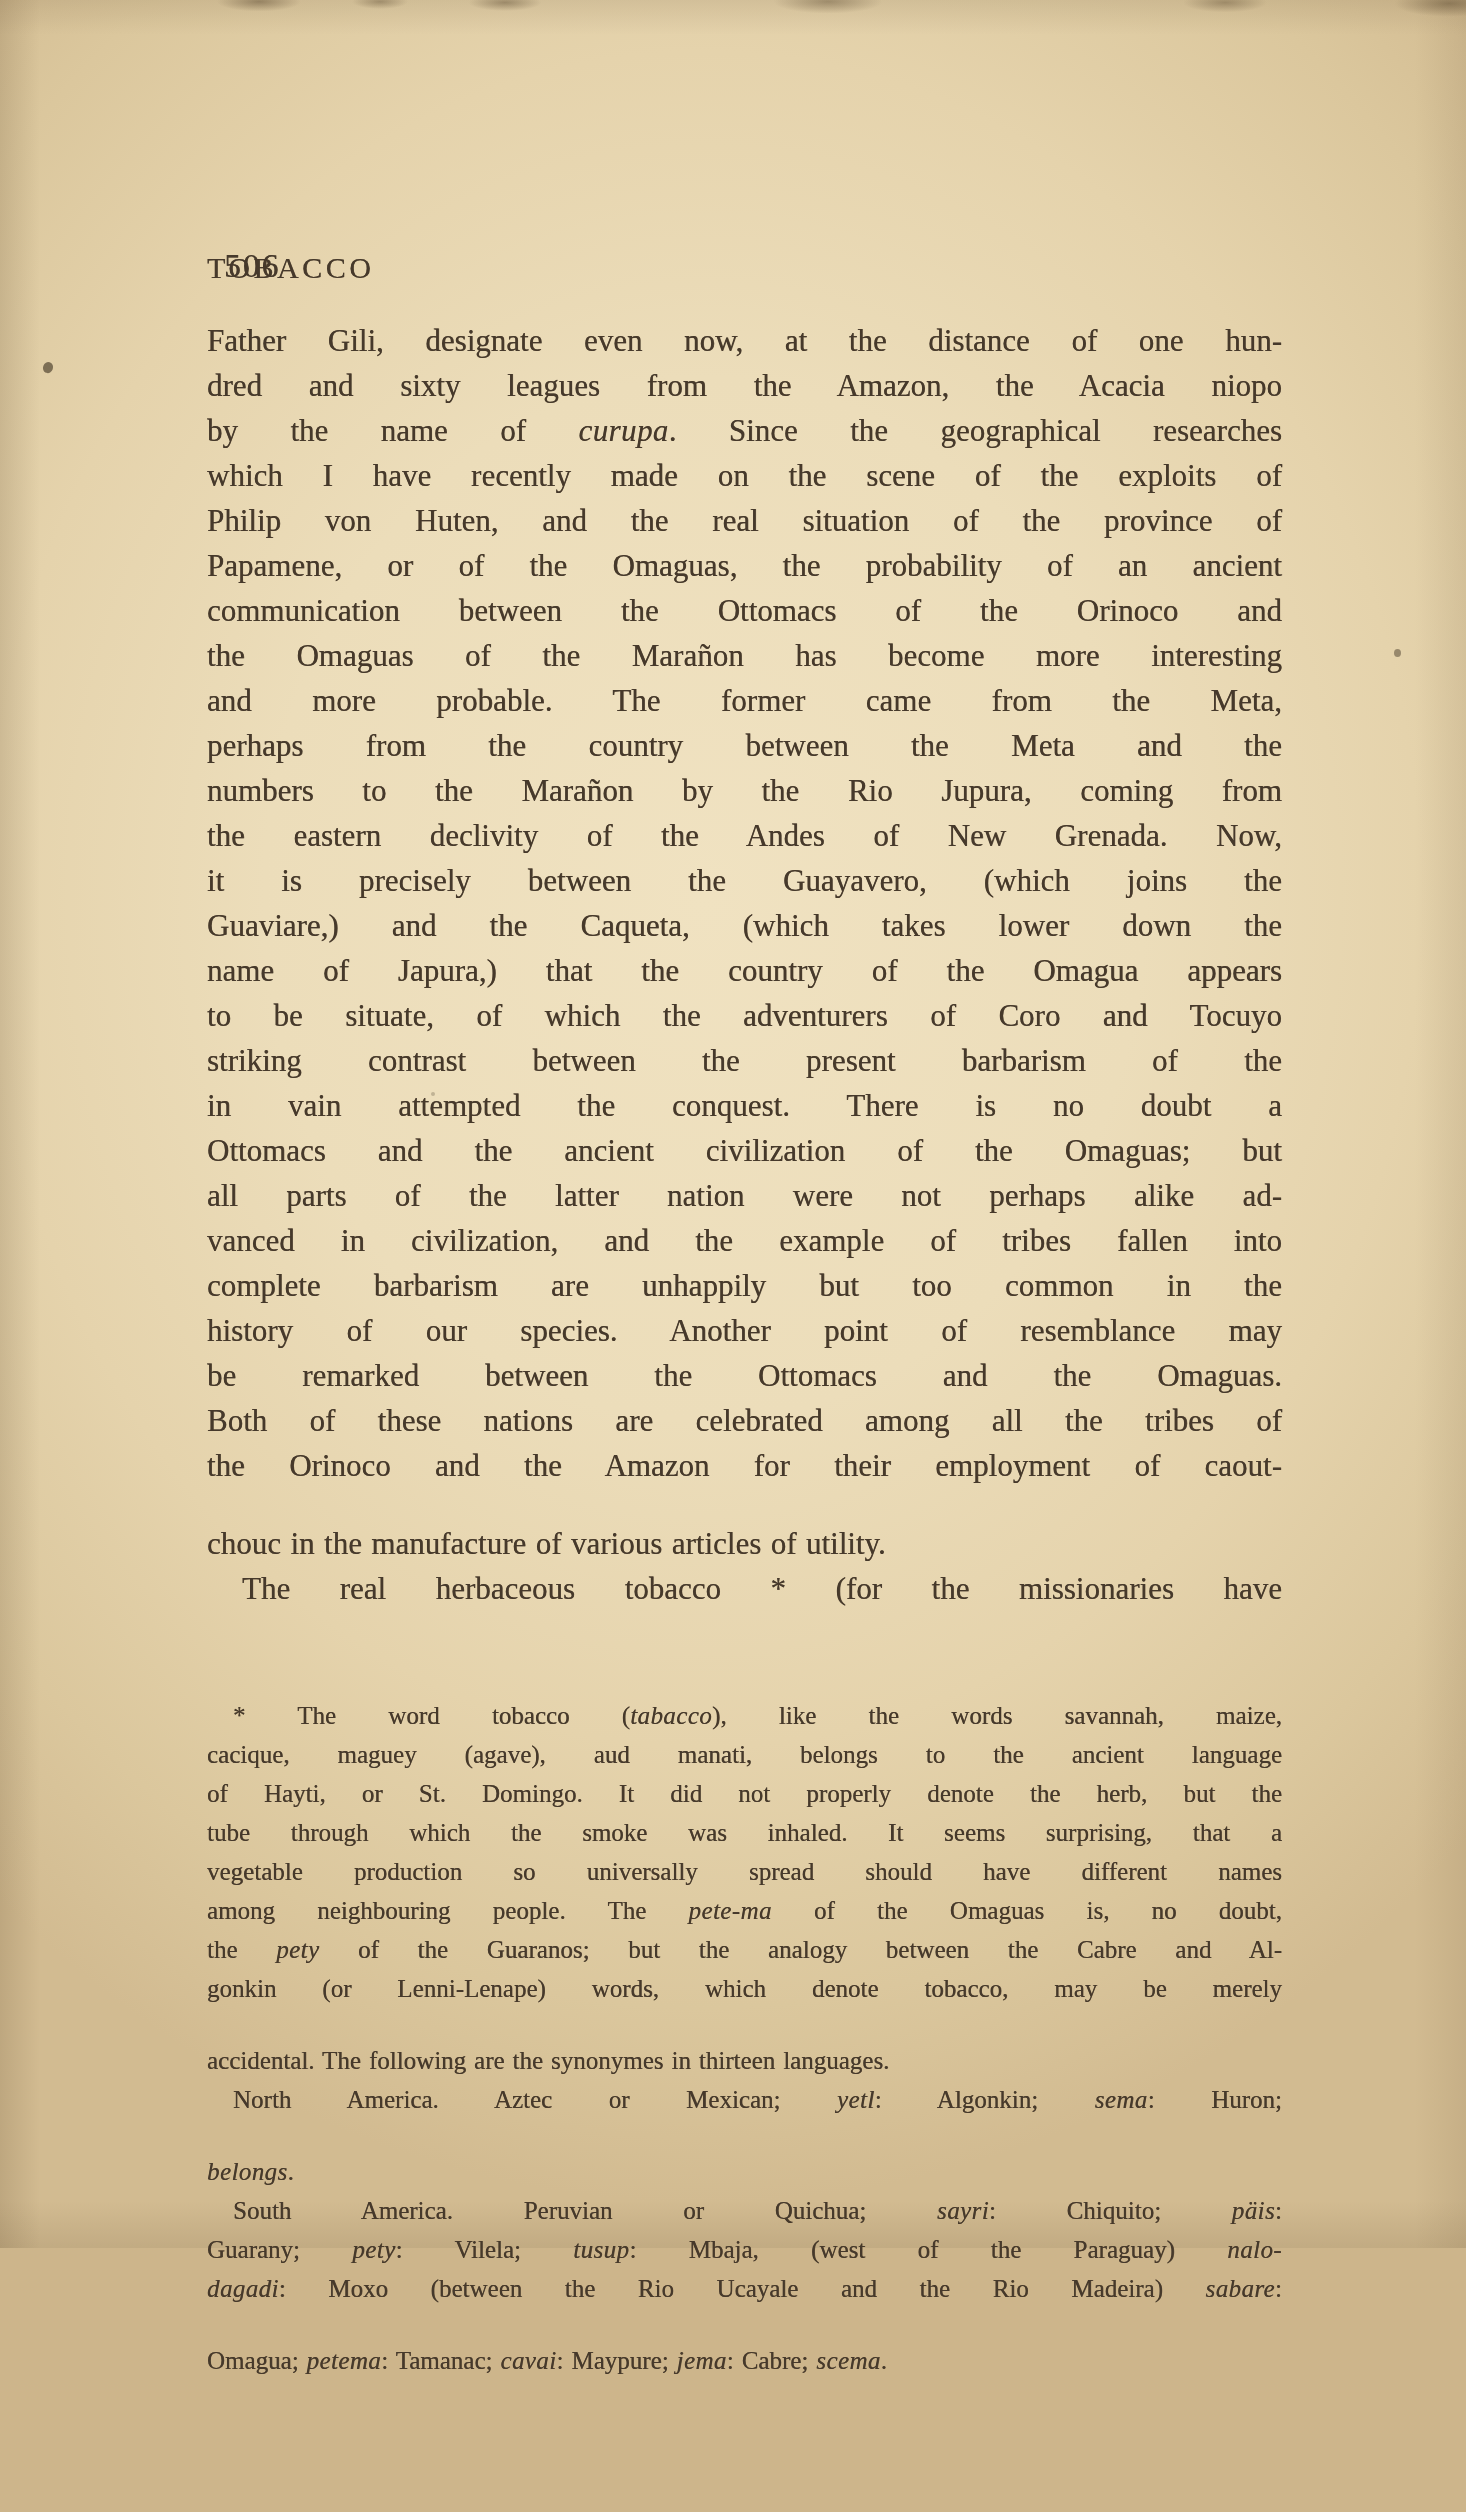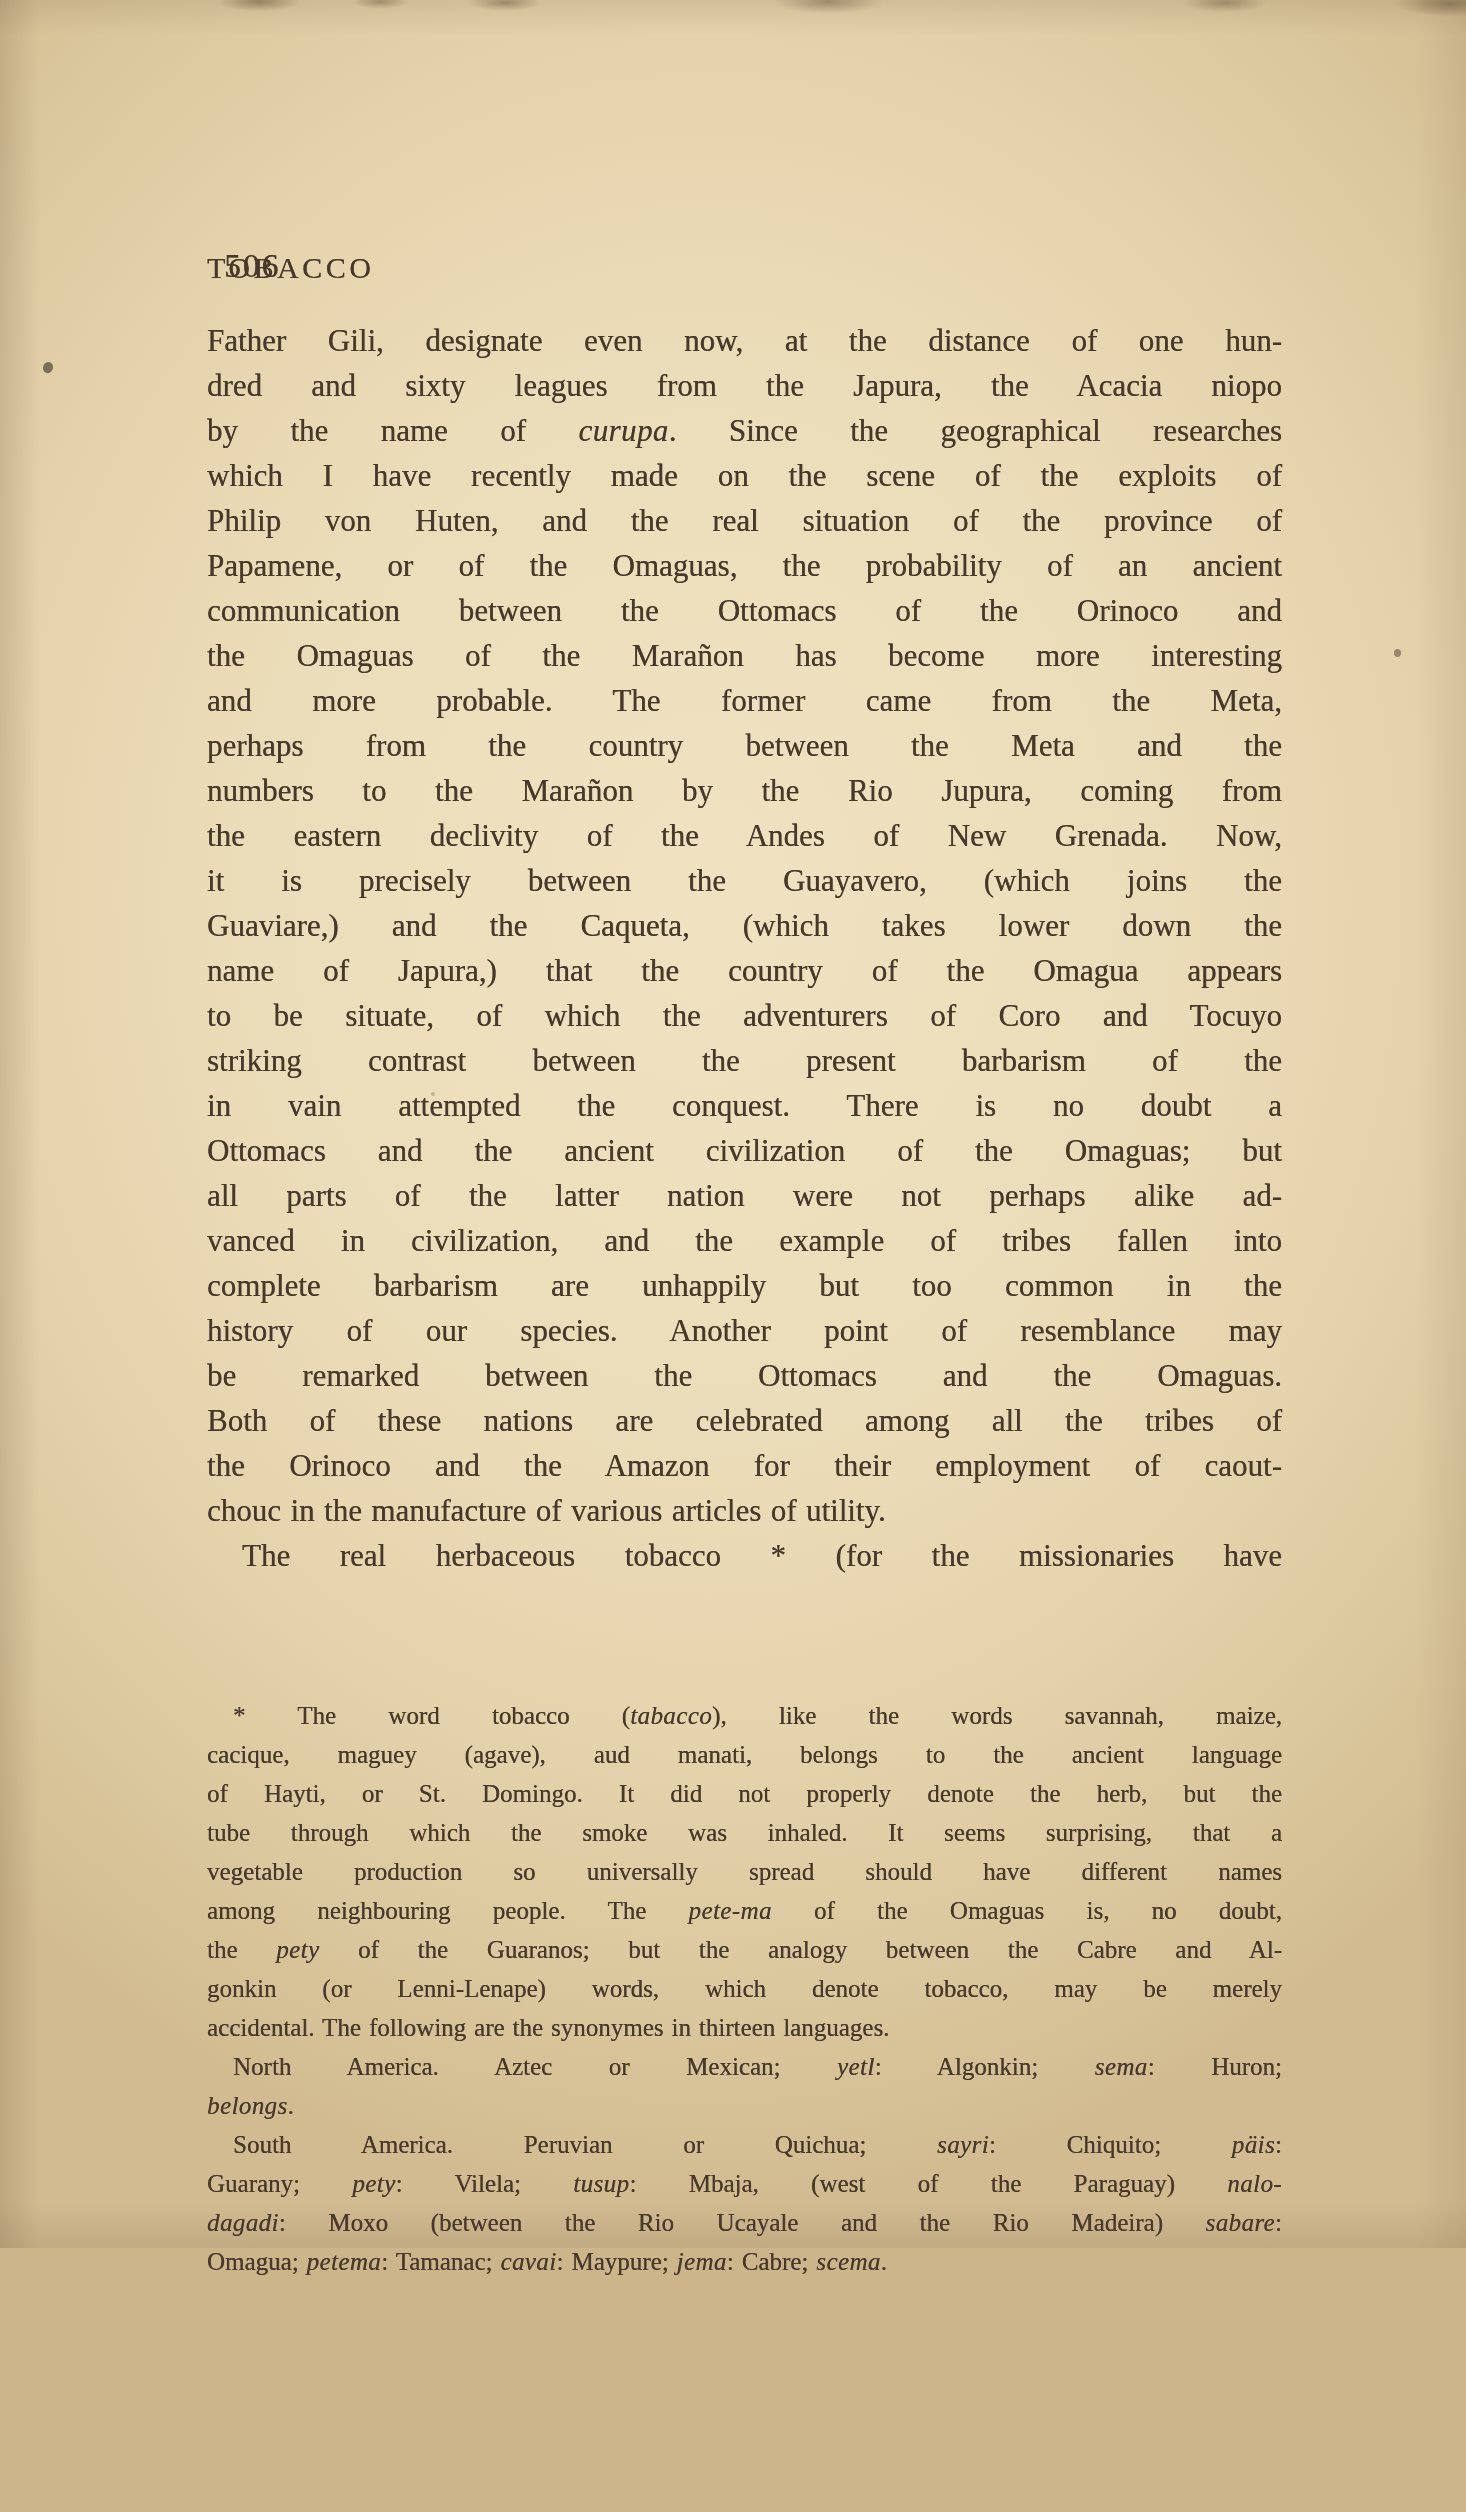--- a/index.html
+++ b/index.html
@@ -73,21 +73,21 @@
     width: 1075px;
     font-size: 25px;
     line-height: 39px;
     word-spacing: 1.7px;
     text-shadow: 0.3px 0.3px 0.4px rgba(70,56,40,.8);
   }
   .line {
     text-align: justify;
     text-align-last: justify;
   }
-  .line.pend { text-align-last: left; }
+  .line.pend { text-align-last: left; margin-top: 33px; }
   .line.ind  { text-indent: 35px; }
   .footnote .line.ind { text-indent: 26px; }
   .line i { letter-spacing: 0.4px; }
   .speck {
     position: absolute;
     border-radius: 50%;
     background: rgba(58,46,30,.6);
   }
   .speck.s1 { left: 43px;   top: 362px;  width: 9.5px; height: 11.2px; transform: rotate(20deg); }
   .speck.s2 { left: 1394px; top: 649px;  width: 7px;  height: 7.8px;  background: rgba(58,46,30,.45); }
@@ -97,21 +97,21 @@
 <body>
 
 <div class="page">
   <div class="runhead">
     <div class="pagenum">506</div>
     <div class="runtitle">TOBACCO</div>
   </div>
 
   <div class="bodytext">
       <div class="line"><span>Father Gili, designate even now, at the distance of one hun-</span></div>
-      <div class="line"><span>dred and sixty leagues from the Japura, the Acacia niopo</span></div>
+      <div class="line"><span>dred and sixty leagues from the Amazon, the Acacia niopo</span></div>
       <div class="line"><span>by the name of </span><i>curupa</i><span>. Since the geographical researches</span></div>
       <div class="line"><span>which I have recently made on the scene of the exploits of</span></div>
       <div class="line"><span>Philip von Huten, and the real situation of the province of</span></div>
       <div class="line"><span>Papamene, or of the Omaguas, the probability of an ancient</span></div>
       <div class="line"><span>communication between the Ottomacs of the Orinoco and</span></div>
       <div class="line"><span>the Omaguas of the Marañon has become more interesting</span></div>
       <div class="line"><span>and more probable. The former came from the Meta,</span></div>
       <div class="line"><span>perhaps from the country between the Meta and the</span></div>
       <div class="line"><span>numbers to the Marañon by the Rio Jupura, coming from</span></div>
       <div class="line"><span>the eastern declivity of the Andes of New Grenada. Now,</span></div>

